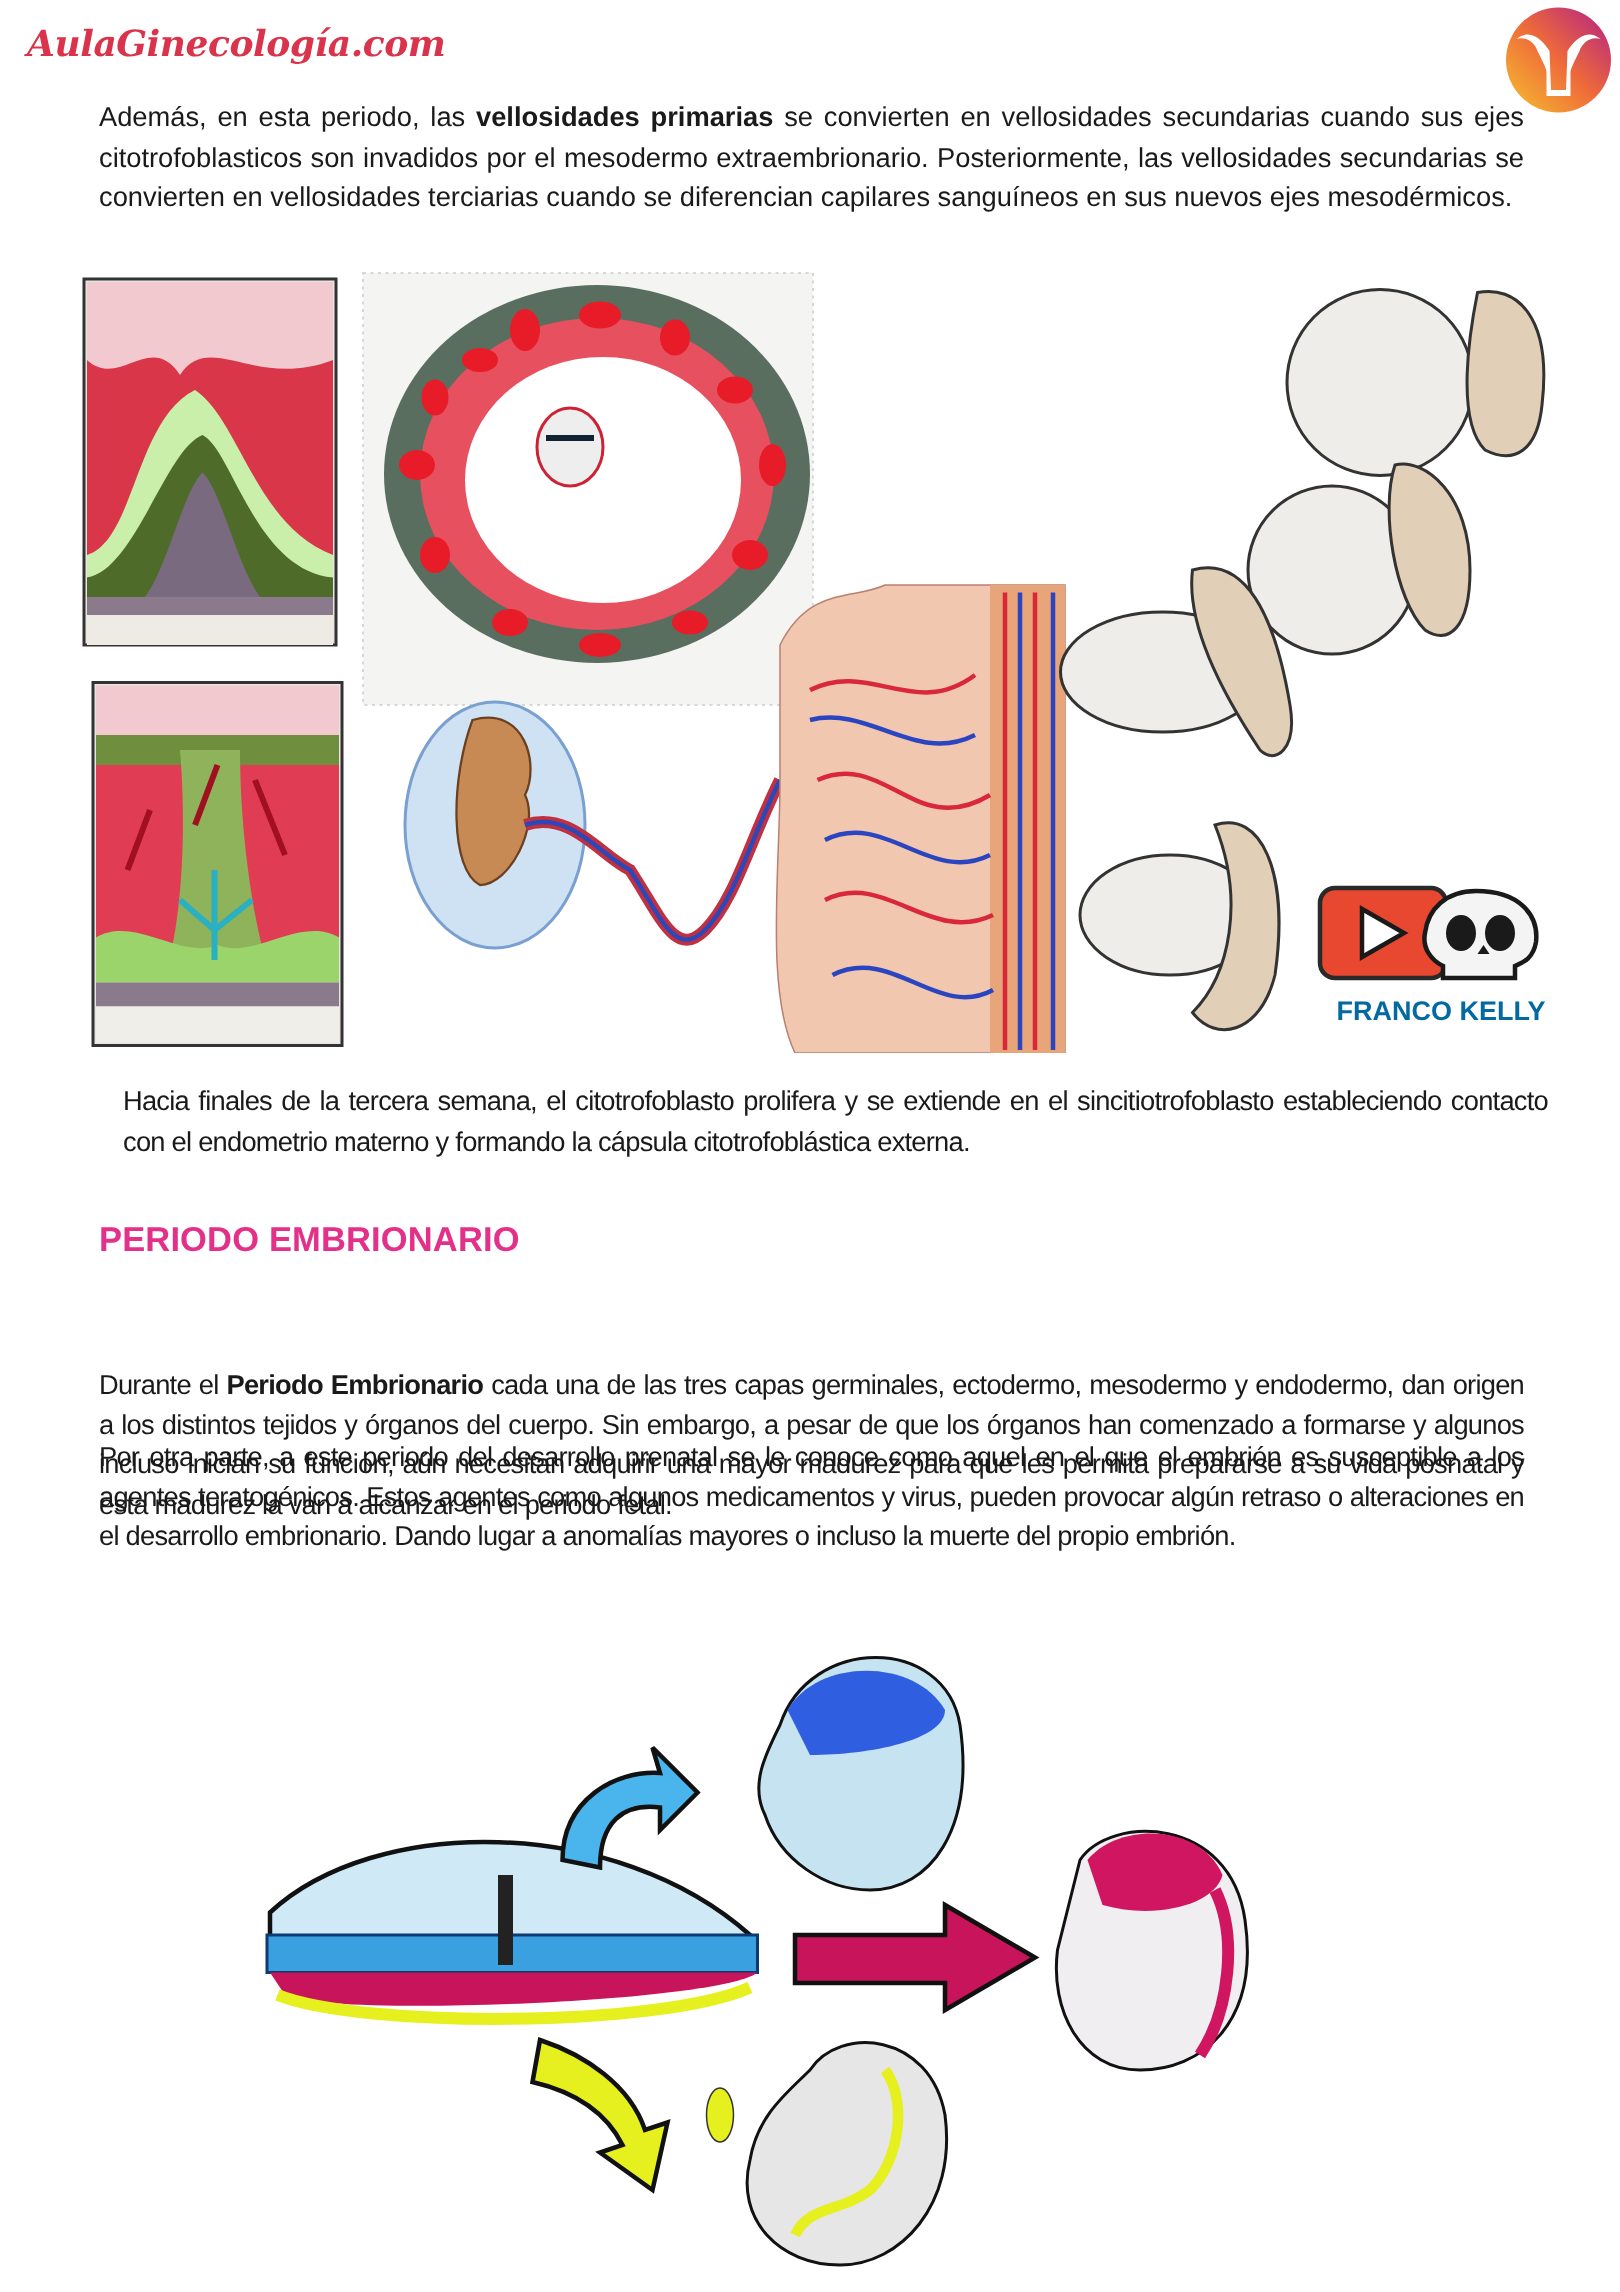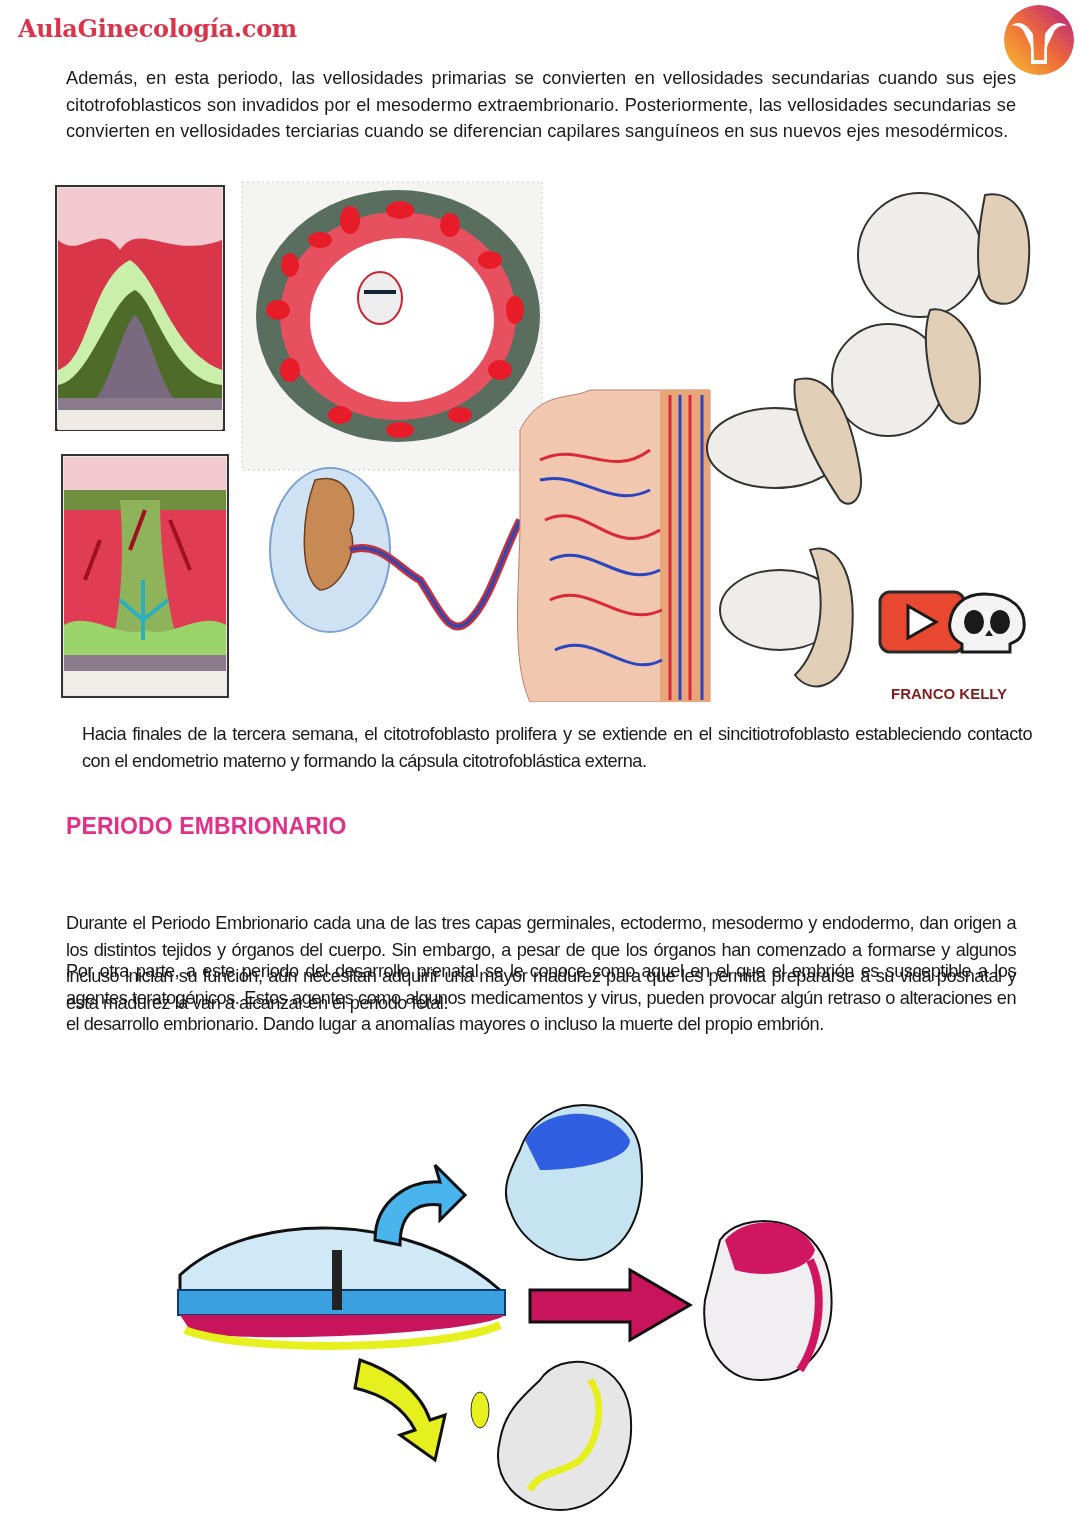--- a/index.html
+++ b/index.html
@@ -1,25 +1,25 @@
 <!DOCTYPE html>
 <html><head>
 <meta charset="utf-8">
 <style>
   html, body { margin:0; padding:0; background:#ffffff; }
   body { width:1080px; height:1528px; position:relative; overflow:hidden; font-family:"Liberation Sans", "DejaVu Sans", sans-serif; color:#1a1a1a; }
-  .brand { position:absolute; left:18px; top:14px; font-family:"DejaVu Serif", "Liberation Serif", serif; font-weight:bold; font-size:24px; color:#d9344b; letter-spacing:-0.3px; }
+  .brand { position:absolute; left:18px; top:14px; font-family:"DejaVu Serif", "Liberation Serif", serif; font-weight:bold; font-style:italic; font-size:24px; color:#d9344b; letter-spacing:-0.3px; }
   .logo { position:absolute; left:1003px; top:4px; width:72px; height:72px; }
   .para { position:absolute; left:66px; width:950px; font-size:18.2px; line-height:26.5px; text-align:justify; text-align-last:left; }
-  .para b { font-weight:normal;margin-top:22px; }
+  .para b { font-weight:bold;margin-top:22px; }
   .cond { font-family:"Liberation Sans Narrow","Liberation Sans", sans-serif; letter-spacing:-0.5px; }
   .heading { position:absolute; left:66px; top:813px; font-size:23px; font-weight:bold; color:#e3318a; letter-spacing:0.1px; }
   .fig { position:absolute; }
   .credit { position:absolute; left:878px; top:588px; width:150px; }
-  .credit-label { position:absolute; left:891px; top:664px; font-size:15px; font-weight:bold; color:#7f1d1d;margin-top:21px; }
+  .credit-label { position:absolute; left:891px; top:664px; font-size:18px; font-weight:bold; color:#0369a1; }
 </style>
 </head>
 <body>
 
 <div class="brand">AulaGinecología.com</div>
 
 <svg class="logo" viewBox="0 0 72 72">
   <defs>
     <linearGradient id="lg" x1="1" y1="0" x2="0" y2="1">
       <stop offset="0" stop-color="#b21f86"></stop>

